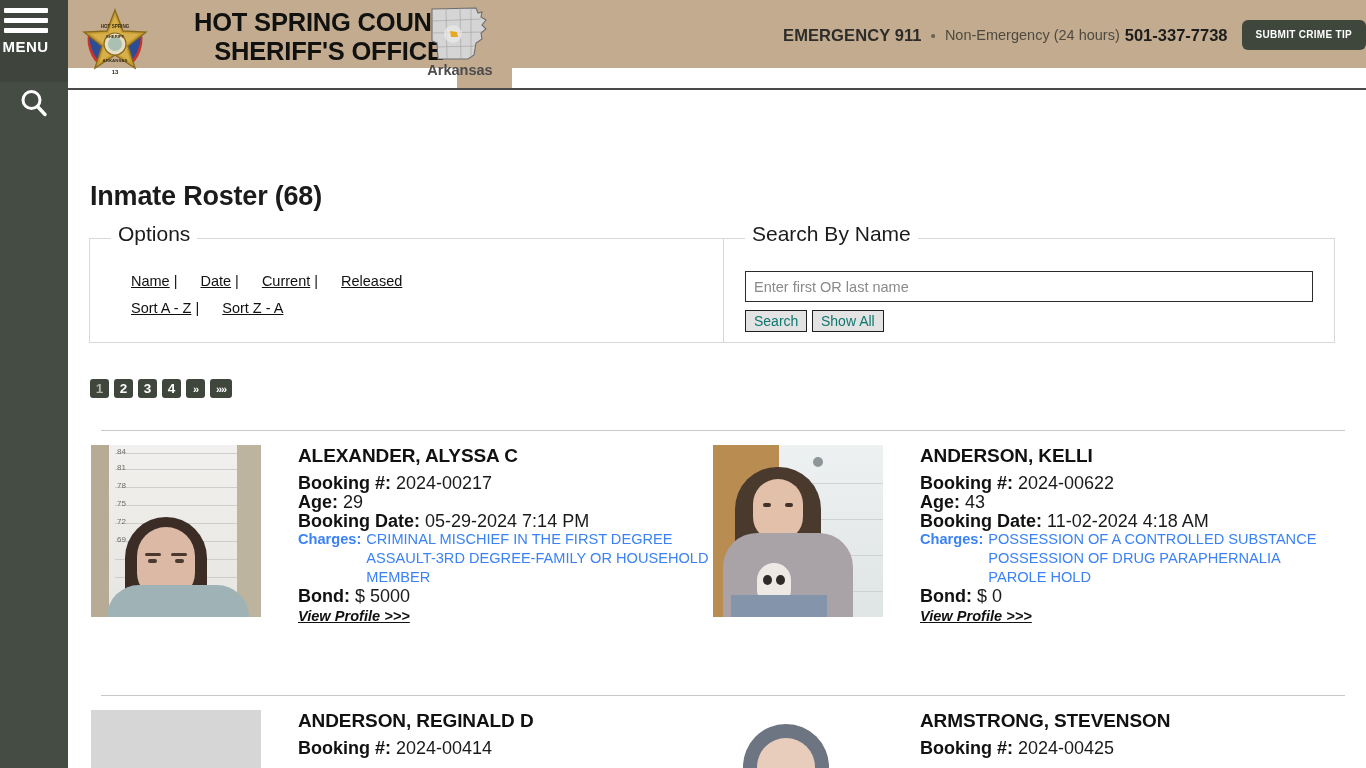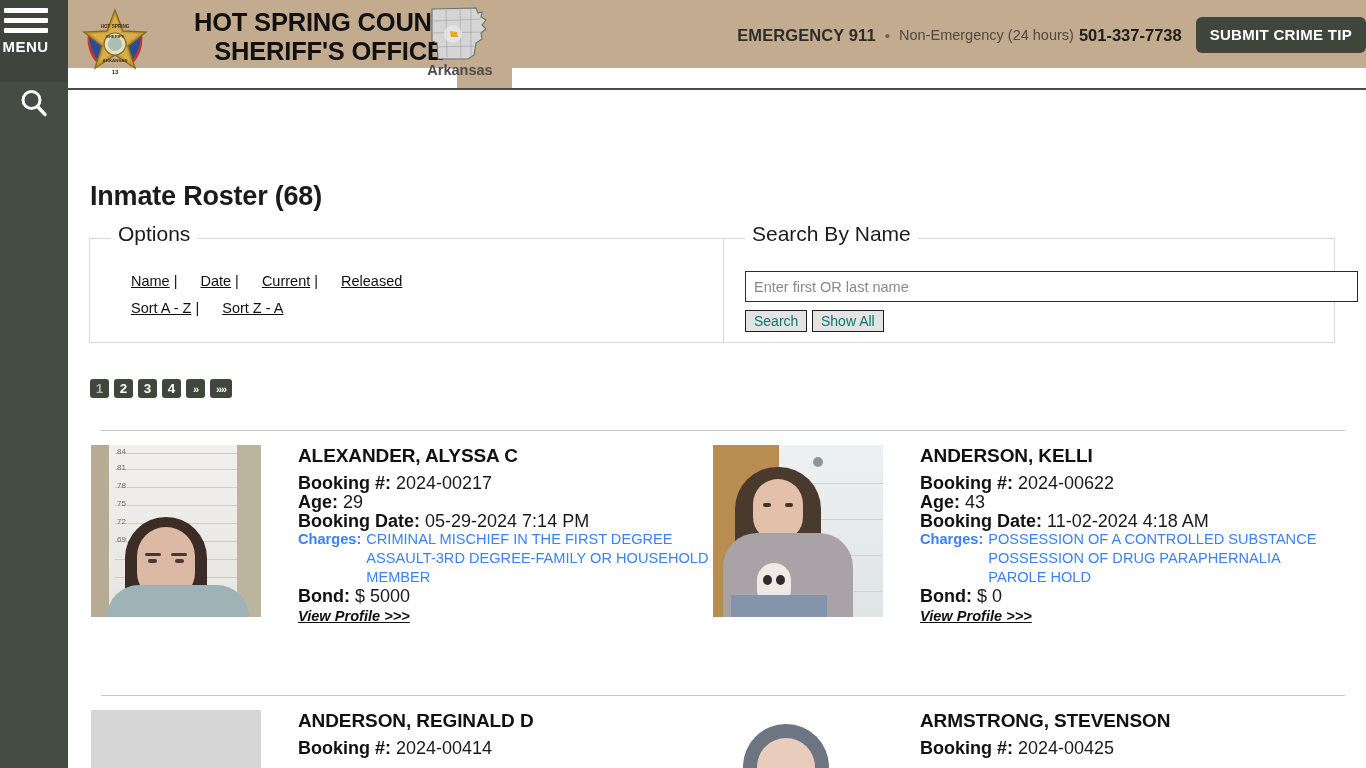--- a/index.html
+++ b/index.html
@@ -124,21 +124,21 @@
     font-size: 14.5px; color: #4e4a40;
   }
   #nonemergency-phone {
     font-size: 16.5px; font-weight: bold;
     color: #1d1d1b; margin-left: 5px;
   }
   #submit-tip-btn {
     margin-left: 14px;
     background: #3f463c;
     color: #ffffff;
-    font-size: 15px; font-weight: bold;
+    font-size: 10px; font-weight: bold;
     letter-spacing: .3px;
     padding: 9px 14px 10px 14px;
     border: none; border-radius: 6px;
     cursor: pointer;
     font-family: "Liberation Sans", sans-serif;
   }
 
   
   #main {
     position: absolute; left: 68px; top: 90px;
@@ -178,21 +178,21 @@
   #opt-row-2 { top: 61px; }
   .opt-link {
     color: #111; text-decoration: underline;
     cursor: pointer;
     margin-left: 19px;
   }
   .opt-sep { color: #111; margin: 0 4px; }
 
   #search-input {
     position: absolute; left: 21px; top: 32px;
-    width: 613px; height: 31px;
+    width: 568px; height: 31px;
     border: 1px solid #2b2b2b;
     font-size: 14.5px;
     color: #111;
     padding: 0 8px;
     font-family: "Liberation Sans", sans-serif;
     background: #fff;
   }
   #search-input::placeholder { color: #8a8a8a; }
   .form-btn {
     position: absolute; top: 71px;

